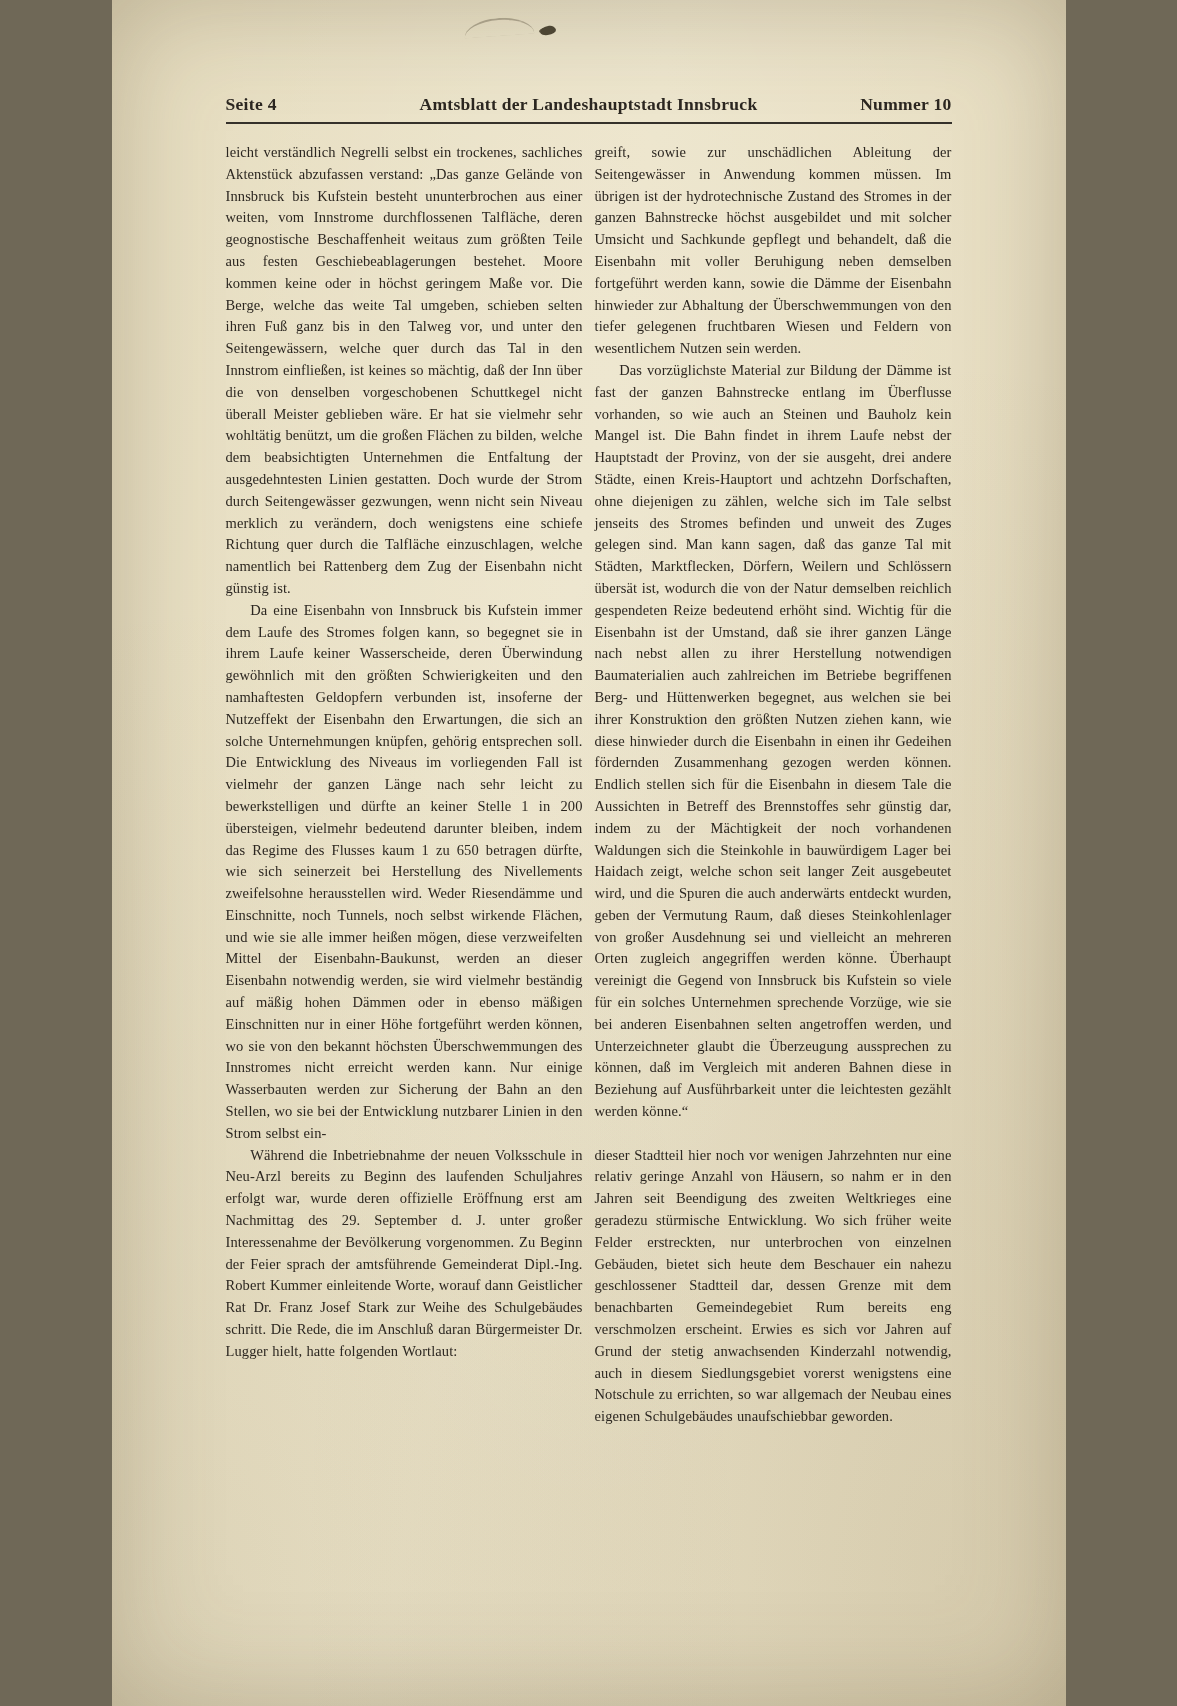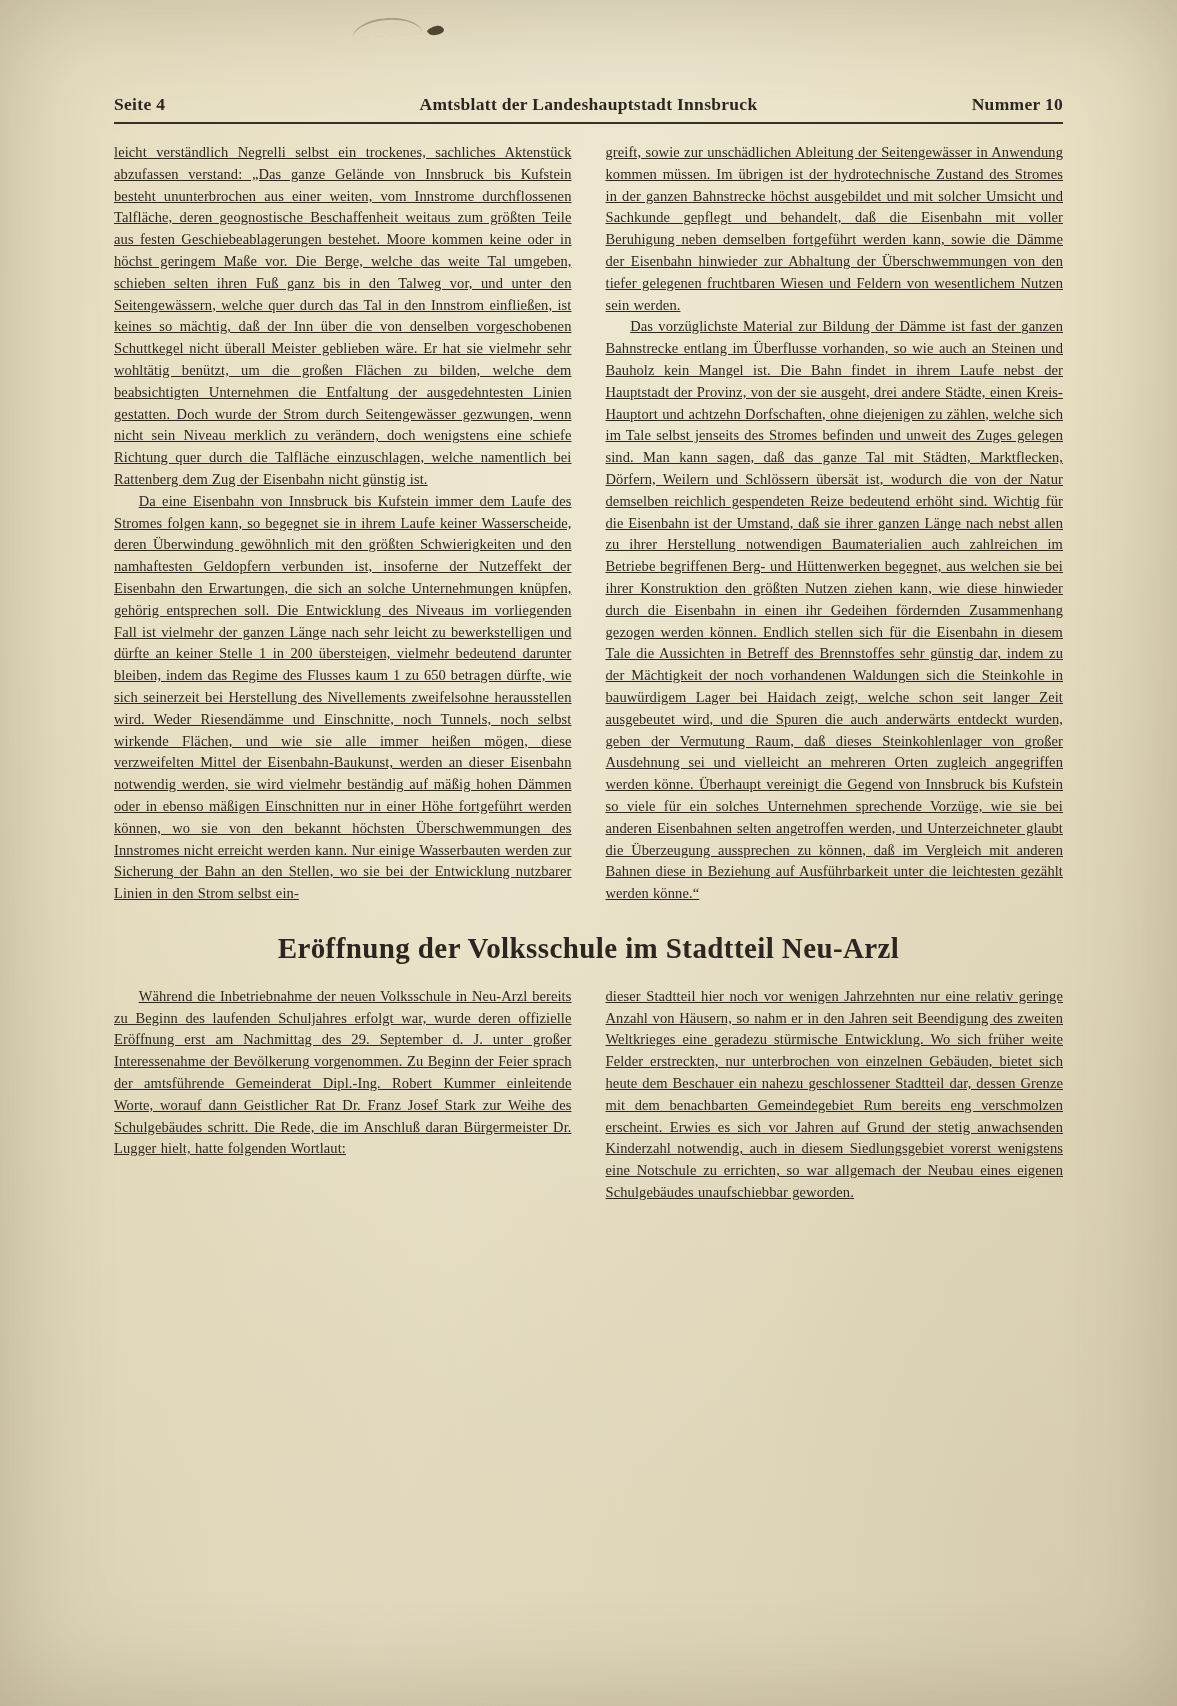--- a/index.html
+++ b/index.html
@@ -1,19 +1,19 @@
 <!DOCTYPE html>
 <html lang="de"><head>
 <meta charset="utf-8">
 <style>
   html, body { margin: 0; padding: 0; background: #6f6857; }
 
   .page {
     position: relative;
-    width: 1177px;
+    width: 954px;
     height: 1706px;
     margin: 0 auto;
     overflow: hidden;
     color: #2b2620;
     font-family: "Liberation Serif", "DejaVu Serif", serif;
     background:
       radial-gradient(ellipse at 50% 28%, rgba(255,255,255,0.12), rgba(255,255,255,0) 62%),
       radial-gradient(ellipse at 88% 92%, rgba(110,92,52,0.12), rgba(0,0,0,0) 55%),
       radial-gradient(ellipse at 8% 96%, rgba(110,92,52,0.10), rgba(0,0,0,0) 45%),
       linear-gradient(100deg, #e6ddc0 0%, #ece4ca 45%, #e4dabd 100%);
@@ -36,21 +36,21 @@
   .masthead .mast-right { text-align: right; margin-top: 30px; }
 
   .rule {
     height: 2px;
     background: #35312a;
     margin-top: 7px;
     margin-bottom: 18px;
   }
 
   
-  .columns { display: flex; gap: 34px; text-decoration: underline; }
+  .columns { display: flex; gap: 12px; }
   .col {
     flex: 1 1 0;
     text-align: justify;
     font-size: 14.5px;
     line-height: 21.8px;
     letter-spacing: 0.1px;
     word-spacing: 0.5px;
   }
   .col p { margin: 0; }
   .col p.indent { text-indent: 1.7em; }
@@ -110,21 +110,20 @@
       <div class="col">
         <p class="noindent">leicht verständlich Negrelli selbst ein trockenes, sachliches Aktenstück abzufassen verstand: „Das ganze Gelände von Innsbruck bis Kufstein besteht ununterbrochen aus einer weiten, vom Innstrome durchflossenen Talfläche, deren geognostische Beschaffenheit weitaus zum größten Teile aus festen Geschiebeablagerungen bestehet. Moore kommen keine oder in höchst geringem Maße vor. Die Berge, welche das weite Tal umgeben, schieben selten ihren Fuß ganz bis in den Talweg vor, und unter den Seitengewässern, welche quer durch das Tal in den Innstrom einfließen, ist keines so mächtig, daß der Inn über die von denselben vorgeschobenen Schuttkegel nicht überall Meister geblieben wäre. Er hat sie vielmehr sehr wohltätig benützt, um die großen Flächen zu bilden, welche dem beabsichtigten Unternehmen die Entfaltung der ausgedehntesten Linien gestatten. Doch wurde der Strom durch Seitengewässer gezwungen, wenn nicht sein Niveau merklich zu verändern, doch wenigstens eine schiefe Richtung quer durch die Talfläche einzuschlagen, welche namentlich bei Rattenberg dem Zug der Eisenbahn nicht günstig ist.</p>
         <p class="indent">Da eine Eisenbahn von Innsbruck bis Kufstein immer dem Laufe des Stromes folgen kann, so begegnet sie in ihrem Laufe keiner Wasserscheide, deren Überwindung gewöhnlich mit den größten Schwierigkeiten und den namhaftesten Geldopfern verbunden ist, insoferne der Nutzeffekt der Eisenbahn den Erwartungen, die sich an solche Unternehmungen knüpfen, gehörig entsprechen soll. Die Entwicklung des Niveaus im vorliegenden Fall ist vielmehr der ganzen Länge nach sehr leicht zu bewerkstelligen und dürfte an keiner Stelle 1 in 200 übersteigen, vielmehr bedeutend darunter bleiben, indem das Regime des Flusses kaum 1 zu 650 betragen dürfte, wie sich seinerzeit bei Herstellung des Nivellements zweifelsohne herausstellen wird. Weder Riesendämme und Einschnitte, noch Tunnels, noch selbst wirkende Flächen, und wie sie alle immer heißen mögen, diese verzweifelten Mittel der Eisenbahn-Baukunst, werden an dieser Eisenbahn notwendig werden, sie wird vielmehr beständig auf mäßig hohen Dämmen oder in ebenso mäßigen Einschnitten nur in einer Höhe fortgeführt werden können, wo sie von den bekannt höchsten Überschwemmungen des Innstromes nicht erreicht werden kann. Nur einige Wasserbauten werden zur Sicherung der Bahn an den Stellen, wo sie bei der Entwicklung nutzbarer Linien in den Strom selbst ein-</p>
       </div>
       <div class="col">
         <p class="noindent">greift, sowie zur unschädlichen Ableitung der Seitengewässer in Anwendung kommen müssen. Im übrigen ist der hydrotechnische Zustand des Stromes in der ganzen Bahnstrecke höchst ausgebildet und mit solcher Umsicht und Sachkunde gepflegt und behandelt, daß die Eisenbahn mit voller Beruhigung neben demselben fortgeführt werden kann, sowie die Dämme der Eisenbahn hinwieder zur Abhaltung der Überschwemmungen von den tiefer gelegenen fruchtbaren Wiesen und Feldern von wesentlichem Nutzen sein werden.</p>
         <p class="indent">Das vorzüglichste Material zur Bildung der Dämme ist fast der ganzen Bahnstrecke entlang im Überflusse vorhanden, so wie auch an Steinen und Bauholz kein Mangel ist. Die Bahn findet in ihrem Laufe nebst der Hauptstadt der Provinz, von der sie ausgeht, drei andere Städte, einen Kreis-Hauptort und achtzehn Dorfschaften, ohne diejenigen zu zählen, welche sich im Tale selbst jenseits des Stromes befinden und unweit des Zuges gelegen sind. Man kann sagen, daß das ganze Tal mit Städten, Marktflecken, Dörfern, Weilern und Schlössern übersät ist, wodurch die von der Natur demselben reichlich gespendeten Reize bedeutend erhöht sind. Wichtig für die Eisenbahn ist der Umstand, daß sie ihrer ganzen Länge nach nebst allen zu ihrer Herstellung notwendigen Baumaterialien auch zahlreichen im Betriebe begriffenen Berg- und Hüttenwerken begegnet, aus welchen sie bei ihrer Konstruktion den größten Nutzen ziehen kann, wie diese hinwieder durch die Eisenbahn in einen ihr Gedeihen fördernden Zusammenhang gezogen werden können. Endlich stellen sich für die Eisenbahn in diesem Tale die Aussichten in Betreff des Brennstoffes sehr günstig dar, indem zu der Mächtigkeit der noch vorhandenen Waldungen sich die Steinkohle in bauwürdigem Lager bei Haidach zeigt, welche schon seit langer Zeit ausgebeutet wird, und die Spuren die auch anderwärts entdeckt wurden, geben der Vermutung Raum, daß dieses Steinkohlenlager von großer Ausdehnung sei und vielleicht an mehreren Orten zugleich angegriffen werden könne. Überhaupt vereinigt die Gegend von Innsbruck bis Kufstein so viele für ein solches Unternehmen sprechende Vorzüge, wie sie bei anderen Eisenbahnen selten angetroffen werden, und Unterzeichneter glaubt die Überzeugung aussprechen zu können, daß im Vergleich mit anderen Bahnen diese in Beziehung auf Ausführbarkeit unter die leichtesten gezählt werden könne.“</p>
       </div>
     </section>
 
-    <h1 class="headline">Eröffnung der Volksschule im Stadtteil Neu-Arzl</h1>
 
     <section class="columns">
       <div class="col">
         <p class="indent">Während die Inbetriebnahme der neuen Volksschule in Neu-Arzl bereits zu Beginn des laufenden Schuljahres erfolgt war, wurde deren offizielle Eröffnung erst am Nachmittag des 29. September d. J. unter großer Interessenahme der Bevölkerung vorgenommen. Zu Beginn der Feier sprach der amtsführende Gemeinderat Dipl.-Ing. Robert Kummer einleitende Worte, worauf dann Geistlicher Rat Dr. Franz Josef Stark zur Weihe des Schulgebäudes schritt. Die Rede, die im Anschluß daran Bürgermeister Dr. Lugger hielt, hatte folgenden Wortlaut:</p>
       </div>
       <div class="col">
         <p class="noindent">dieser Stadtteil hier noch vor wenigen Jahrzehnten nur eine relativ geringe Anzahl von Häusern, so nahm er in den Jahren seit Beendigung des zweiten Weltkrieges eine geradezu stürmische Entwicklung. Wo sich früher weite Felder erstreckten, nur unterbrochen von einzelnen Gebäuden, bietet sich heute dem Beschauer ein nahezu geschlossener Stadtteil dar, dessen Grenze mit dem benachbarten Gemeindegebiet Rum bereits eng verschmolzen erscheint. Erwies es sich vor Jahren auf Grund der stetig anwachsenden Kinderzahl notwendig, auch in diesem Siedlungsgebiet vorerst wenigstens eine Notschule zu errichten, so war allgemach der Neubau eines eigenen Schulgebäudes unaufschiebbar geworden.</p>
       </div>
     </section>
 

